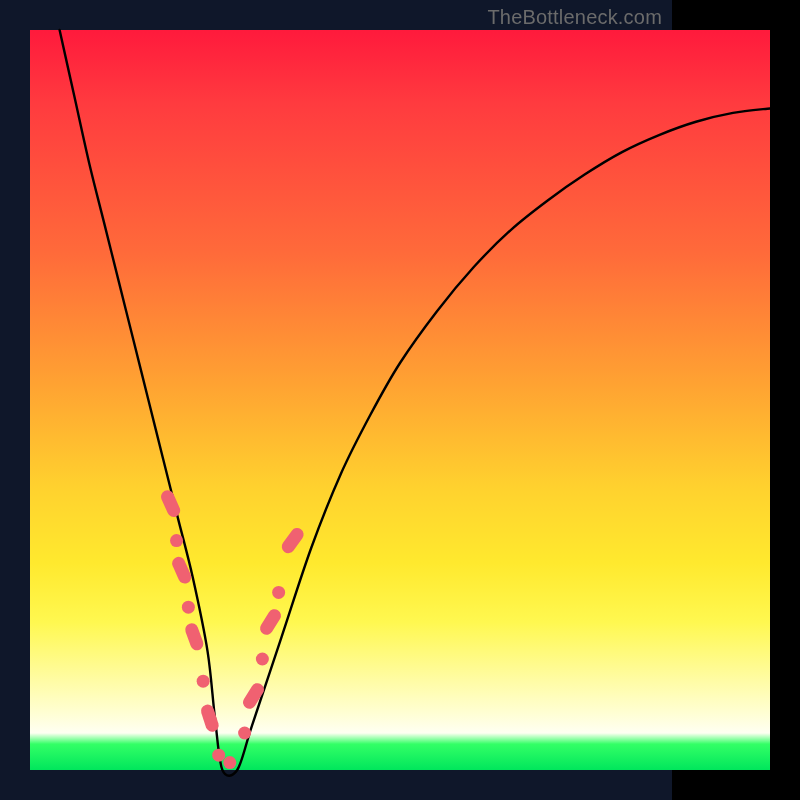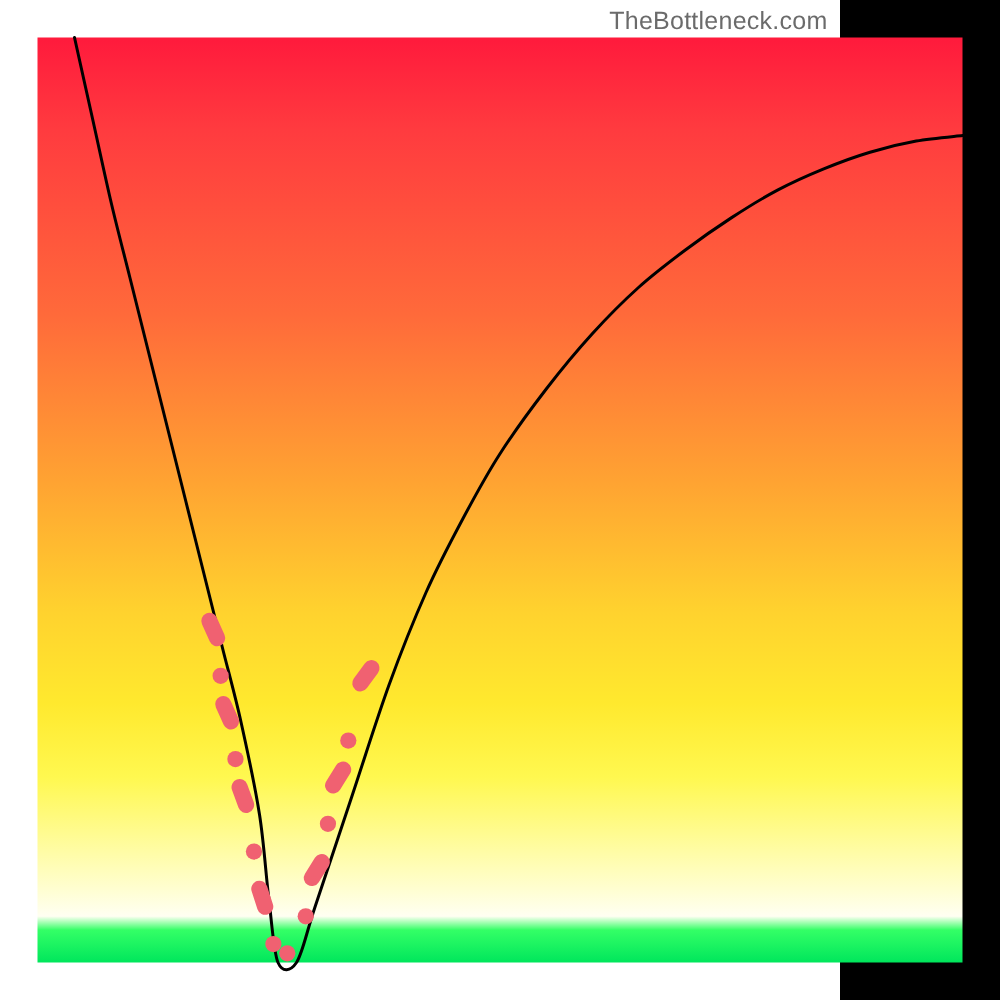--- a/index.html
+++ b/index.html
@@ -10,21 +10,21 @@
     overflow: hidden;
     background: #000;
     font-family: Arial, Helvetica, sans-serif;
   }
   .frame {
     position: absolute;
     left: 0;
     top: 0;
     width: 672px;
     height: 800px;
-    background: #ffffff;
+    background: #0f172a;
   }
   .plot-area {
     position: absolute;
     left: 30px;
     top: 30px;
     width: 740px;
     height: 740px;
     
     background: linear-gradient(to bottom,
       #ff1a3c 0%,

